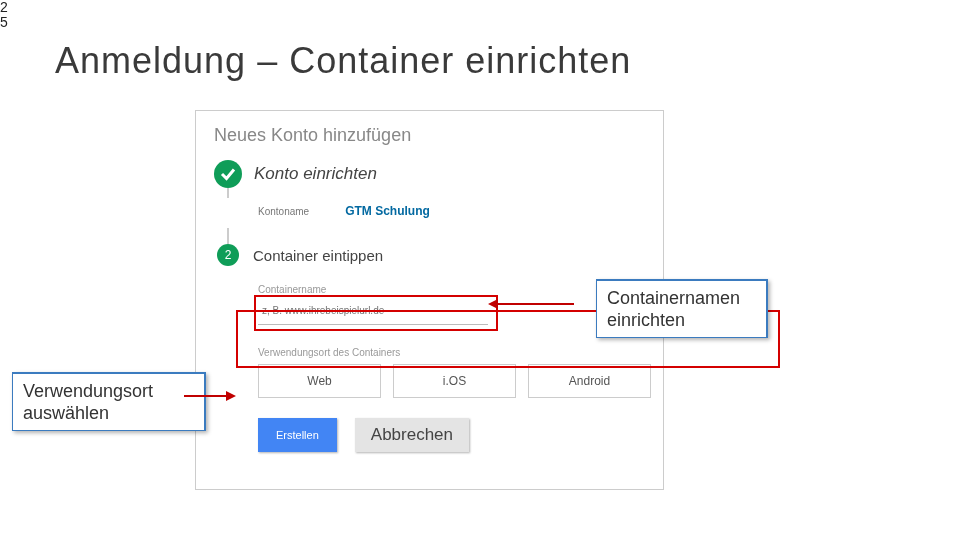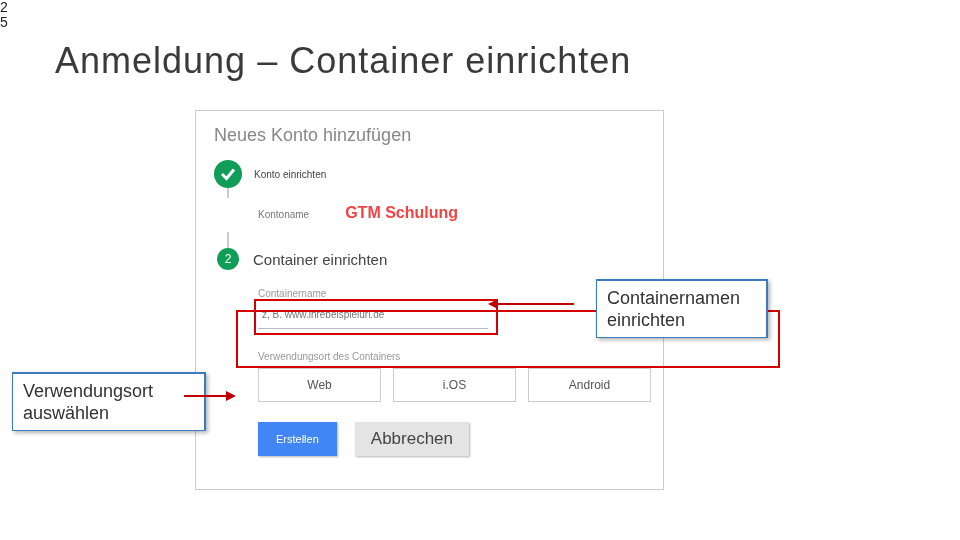--- a/index.html
+++ b/index.html
@@ -5,25 +5,25 @@
   * { box-sizing: border-box; margin: 0; padding: 0; }
   html, body { width: 960px; height: 540px; background: #fff; font-family: "Segoe UI", Arial, sans-serif; position: relative; }
   .slide-num { position: absolute; top: 0; left: 0; font-size: 14px; line-height: 15px; color: #222; }
   .slide-title { position: absolute; left: 55px; top: 40px; font-size: 36px; letter-spacing: 1px; color: #3a3a3a; font-weight: 400; }
   .panel { position: absolute; left: 195px; top: 110px; width: 469px; height: 380px; border: 1px solid #ccc; background: #fff; padding: 14px 12px 10px 18px; }
   .panel-title { font-size: 18px; color: #888; font-weight: 400; margin-bottom: 14px; }
   .step-row { display: flex; align-items: center; }
   .step-badge { width: 28px; height: 28px; border-radius: 50%; color: #fff; font-size: 14px; display: flex; align-items: center; justify-content: center; flex-shrink: 0; }
   .step-badge.done { background: #0f9d58; }
   .step-badge.current { background: #0f9d58; width: 22px; height: 22px; font-size: 12px; }
-  .step-label1 { font-size: 10px; color: #444; margin-left: 12px; }
+  .step-label1 { font-size: 17px; color: #444; margin-left: 12px; font-style: italic; }
   .connector { width: 2px; background: #ccc; margin-left: 13px; }
   .sub-row { display: flex; align-items: baseline; margin-left: 44px; margin-top: 6px; margin-bottom: 10px; gap: 28px; }
   .sub-label { font-size: 10px; color: #777; margin-right: 8px; }
-  .sub-value { font-size: 16px; color: #ef4444; font-weight: 700; }
+  .sub-value { font-size: 12px; color: #0369a1; font-weight: 700; }
   .step-label2 { font-size: 15px; color: #444; margin-left: 14px; }
   .field-block { margin-left: 44px; margin-top: 18px; }
   .field-label { font-size: 10px; color: #999; margin-bottom: 2px; }
   .field-input { width: 230px; height: 28px; border: none; border-bottom: 1px solid #bbb; font-size: 10px; color: #aaa; padding: 2px 4px; background: transparent; }
   .field-wrap { position: relative; display: inline-block; }
   .hl-red { position: absolute; border: 2px solid #d40000; pointer-events: none; }
   .hl-name { left: -4px; top: -2px; width: 244px; height: 36px; }
   .usage-section { margin-left: 44px; margin-top: 22px; }
   .usage-label { font-size: 10px; color: #999; margin-bottom: 6px; }
   .usage-row { display: flex; gap: 12px; }
@@ -66,21 +66,21 @@
   </div>
   <div class="connector" style="height:10px"></div>
   <div class="sub-row">
     <span class="sub-label">Kontoname</span>
     <span class="sub-value">GTM Schulung</span>
   </div>
   <div class="connector" style="height:16px"></div>
 
   <div class="step-row" style="margin-left:3px;">
     <div class="step-badge current">2</div>
-    <div class="step-label2">Container einrichten</div>
+    <div class="step-label2">Container eintippen</div>
   </div>
 
   <div class="field-block">
     <div class="field-label">Containername</div>
     <div class="field-wrap">
       <input class="field-input" placeholder="z, B. www.ihrebeispielurl.de" style="">
       <div class="hl-red hl-name"></div>
     </div>
   </div>
 

